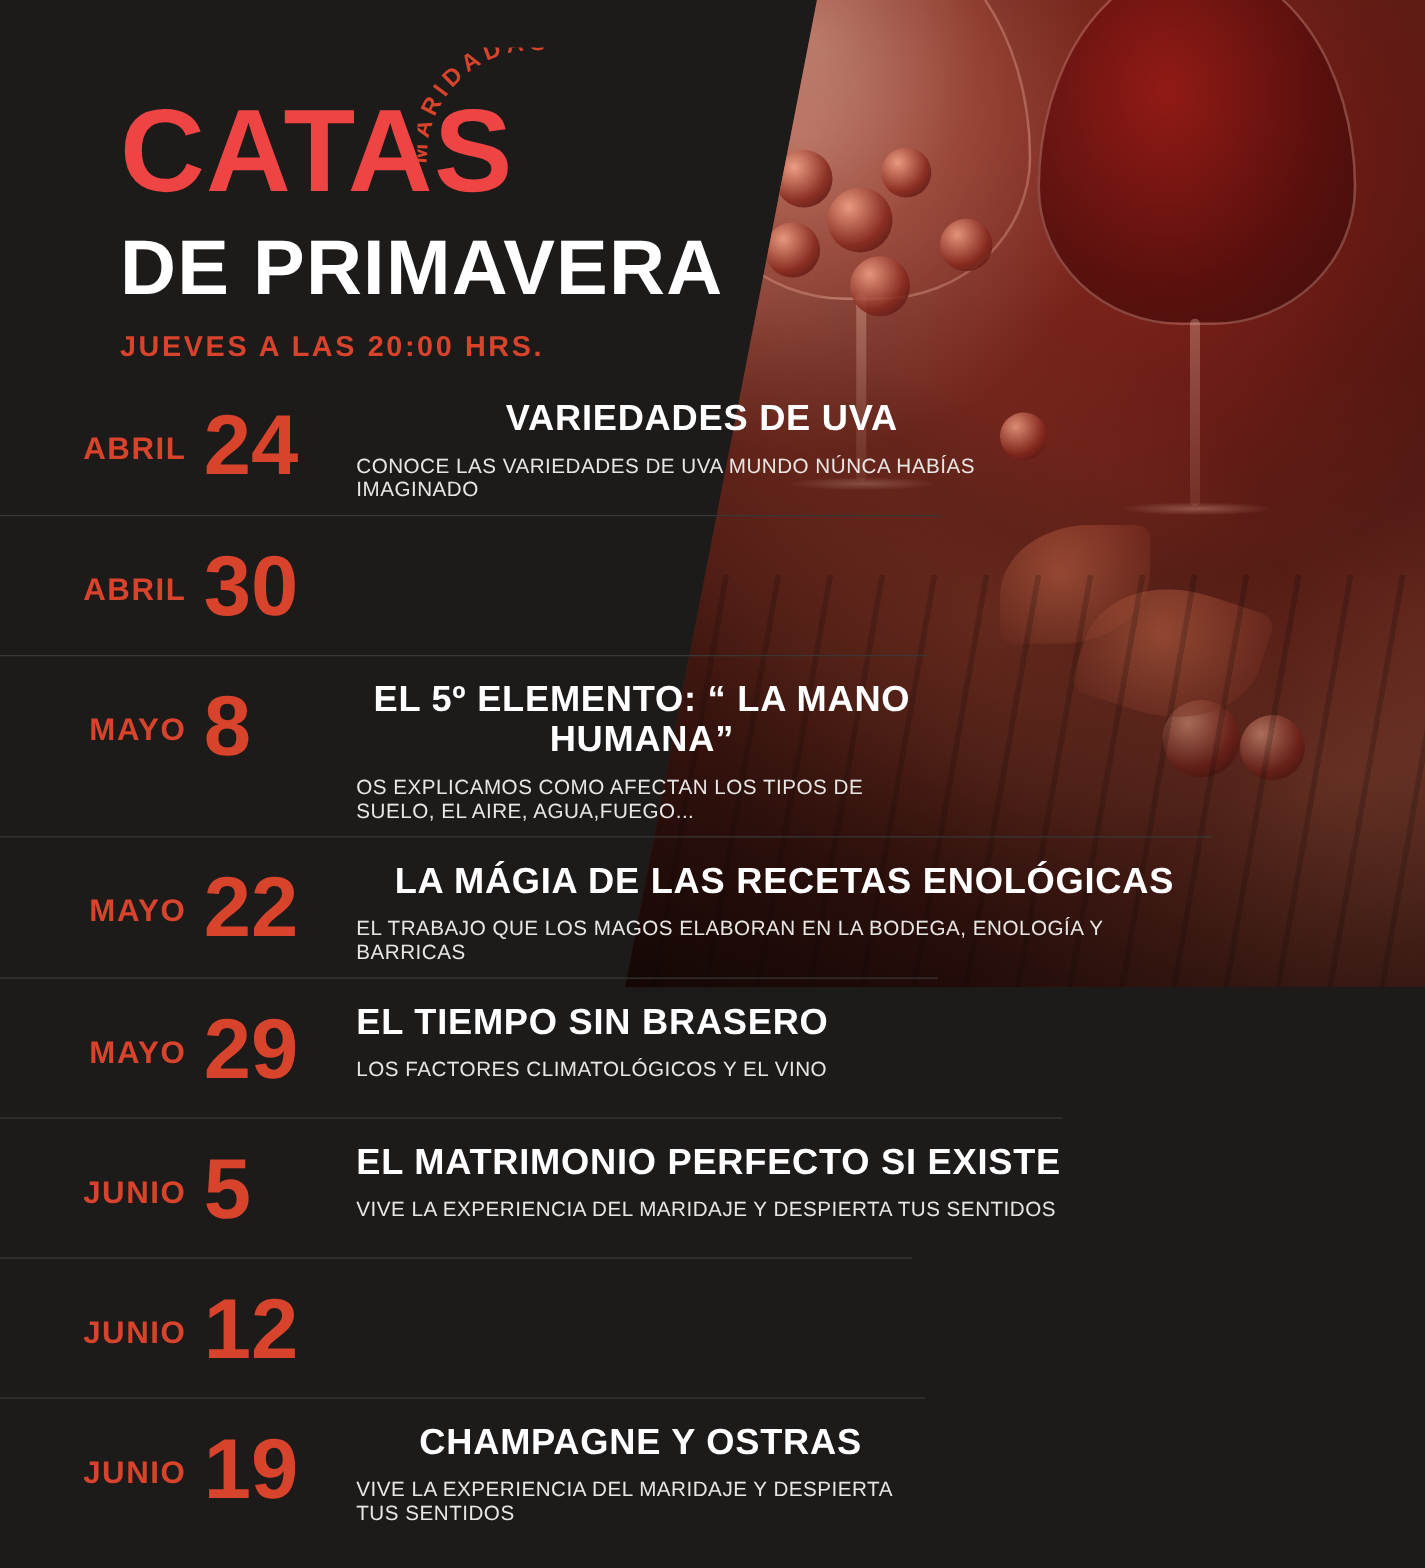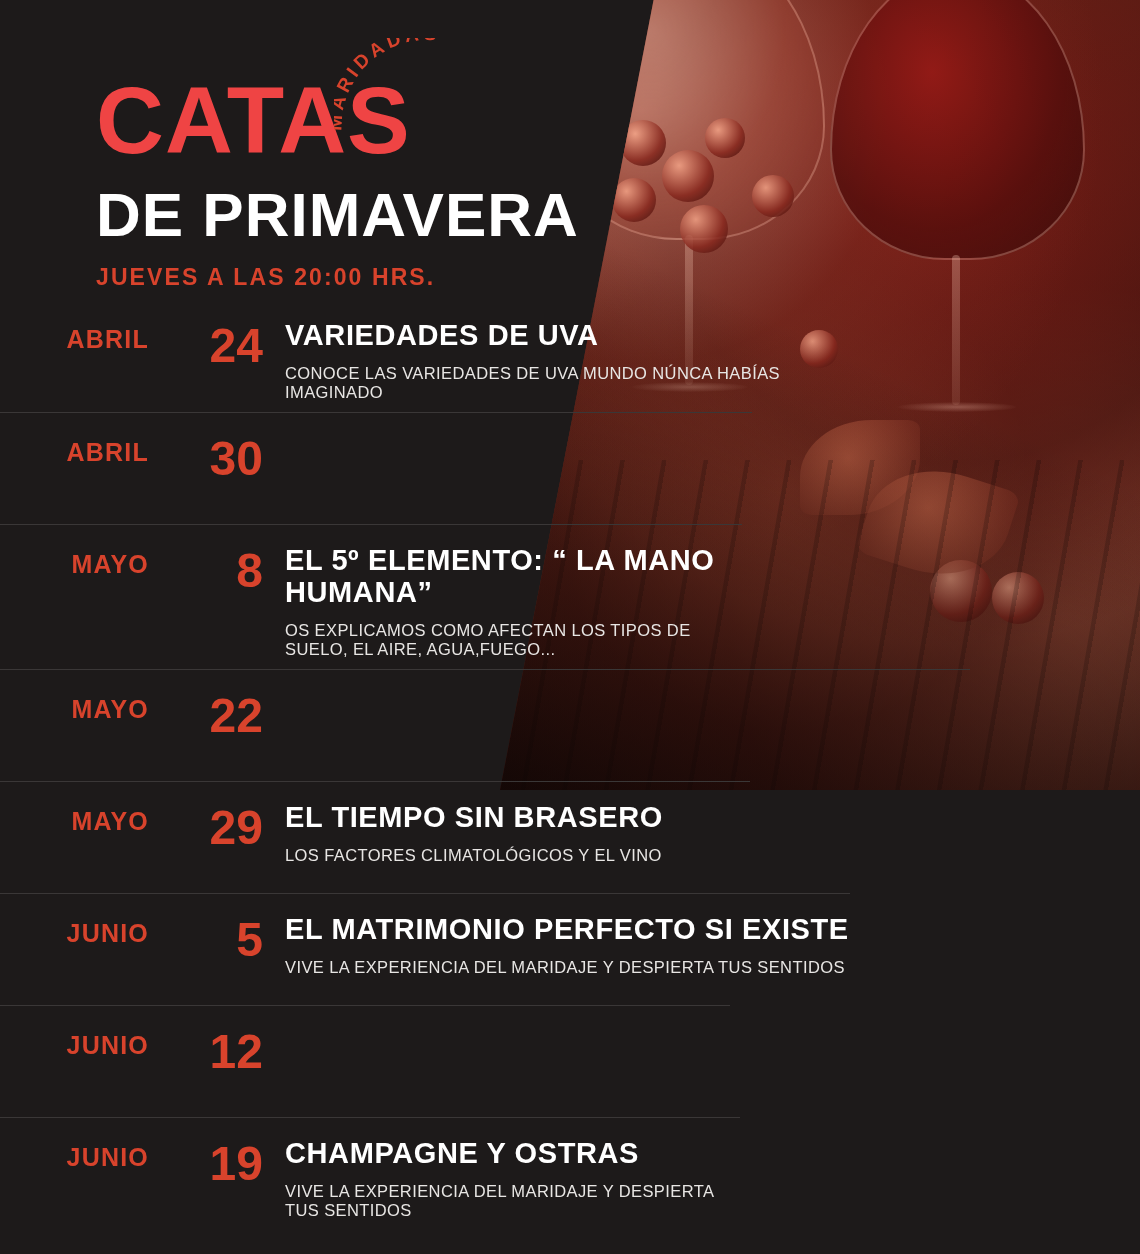--- a/index.html
+++ b/index.html
@@ -164,35 +164,36 @@
   .month {
     color: #d8432c;
     font-size: 25px;
     font-weight: 700;
     letter-spacing: 1.2px;
     align-self: flex-end;
     padding-bottom: 16px;
   }
   .day {
     color: #d8432c;
-    font-size: 48px;
+    font-size: 68px;
     font-weight: 800;
     line-height: 1;
     margin-left: 14px;
     min-width: 100px;
-    text-align: right;
+    text-align: left;
   }
 
   .info-col { padding-top: 20px; }
   .ev-title {
     color: #ffffff;
     font-size: 29px;
     font-weight: 800;
     letter-spacing: 0.6px;
     line-height: 1.1;
+    text-align: center;
   }
   .ev-desc {
     color: #e8e6e4;
     font-size: 16.5px;
     font-weight: 400;
     letter-spacing: 0.4px;
     margin-top: 12px;
   }
 
   
@@ -275,20 +276,24 @@
         <div class="ev-title">EL 5º ELEMENTO: “ LA MANO HUMANA”</div>
         <div class="ev-desc">OS EXPLICAMOS COMO AFECTAN LOS TIPOS DE SUELO, EL AIRE, AGUA,FUEGO...</div>
       </div>
     </div>
 
     <div class="event" style="width:970px;">
       <div class="date-col">
         <span class="month">MAYO</span>
         <span class="day">22</span>
       </div>
+      <div class="info-col">
+        <div class="ev-title">LA MÁGIA DE LAS RECETAS ENOLÓGICAS</div>
+        <div class="ev-desc">EL TRABAJO  QUE LOS  MAGOS ELABORAN EN LA BODEGA, ENOLOGÍA Y BARRICAS</div>
+      </div>
     </div>
 
     <div class="event" style="width:750px;">
       <div class="date-col">
         <span class="month">MAYO</span>
         <span class="day">29</span>
       </div>
       <div class="info-col">
         <div class="ev-title">EL TIEMPO SIN BRASERO</div>
         <div class="ev-desc">LOS FACTORES CLIMATOLÓGICOS Y EL VINO</div>

